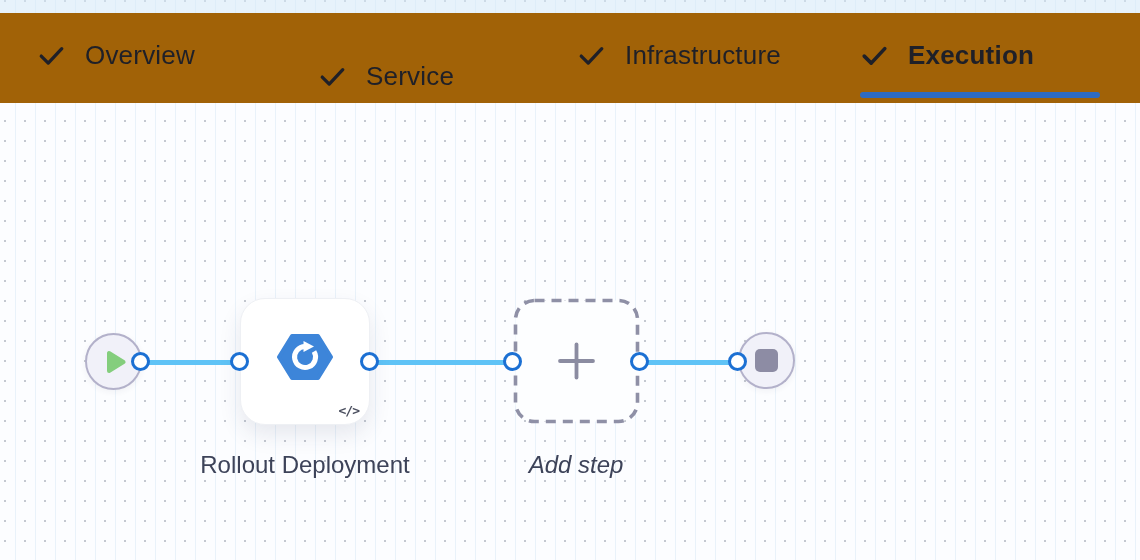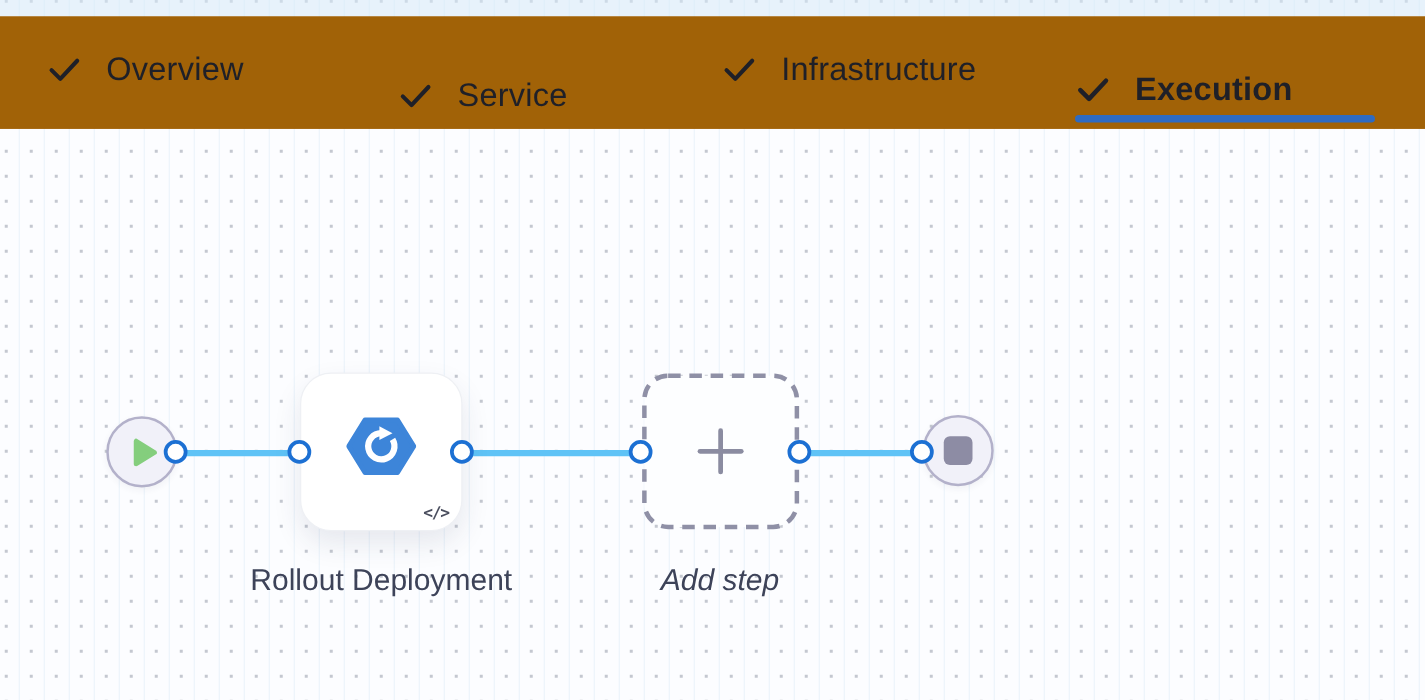--- a/index.html
+++ b/index.html
@@ -148,21 +148,21 @@
     <span>Service</span>
   </div>
 
   <div class="tab" style="left:577px;justify-content:flex-end;">
     <svg class="chk" viewBox="0 0 24 24">
       <path d="M3.5 12.5 L9.3 18.3 L20.5 6.3" fill="none" stroke="#1f2028" stroke-width="2.7" stroke-linecap="round" stroke-linejoin="round"></path>
     </svg>
     <span>Infrastructure</span>
   </div>
 
-  <div class="tab active" style="left:860px;margin-top:16px;">
+  <div class="tab active" style="left:860px;">
     <svg class="chk" viewBox="0 0 24 24">
       <path d="M3.5 12.5 L9.3 18.3 L20.5 6.3" fill="none" stroke="#1f2028" stroke-width="3" stroke-linecap="round" stroke-linejoin="round"></path>
     </svg>
     <span>Execution</span>
   </div>
 
   <div class="tab-underline"></div>
 </div>
 
 </body></html>

